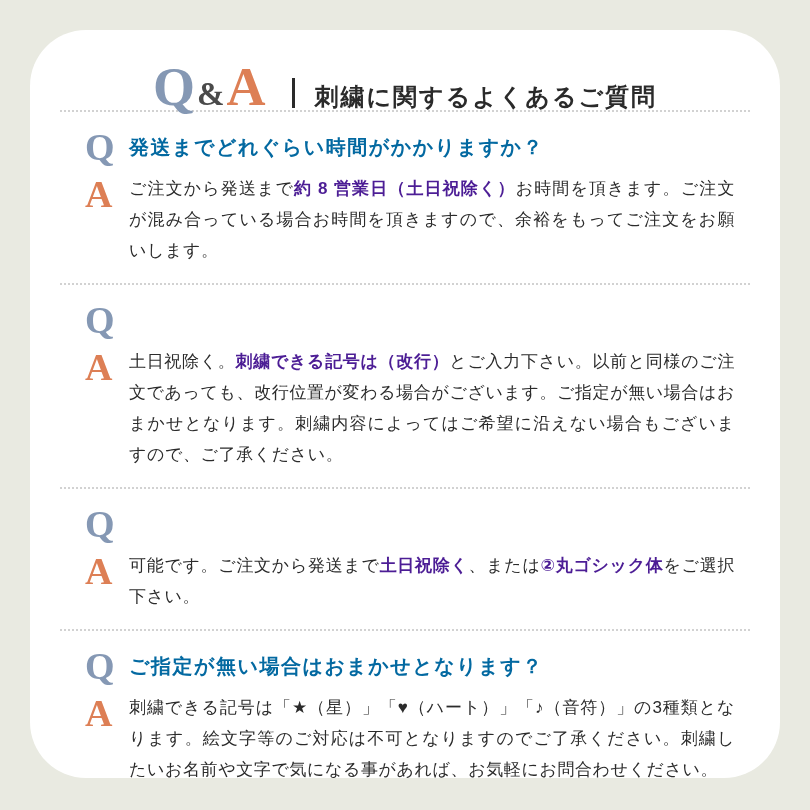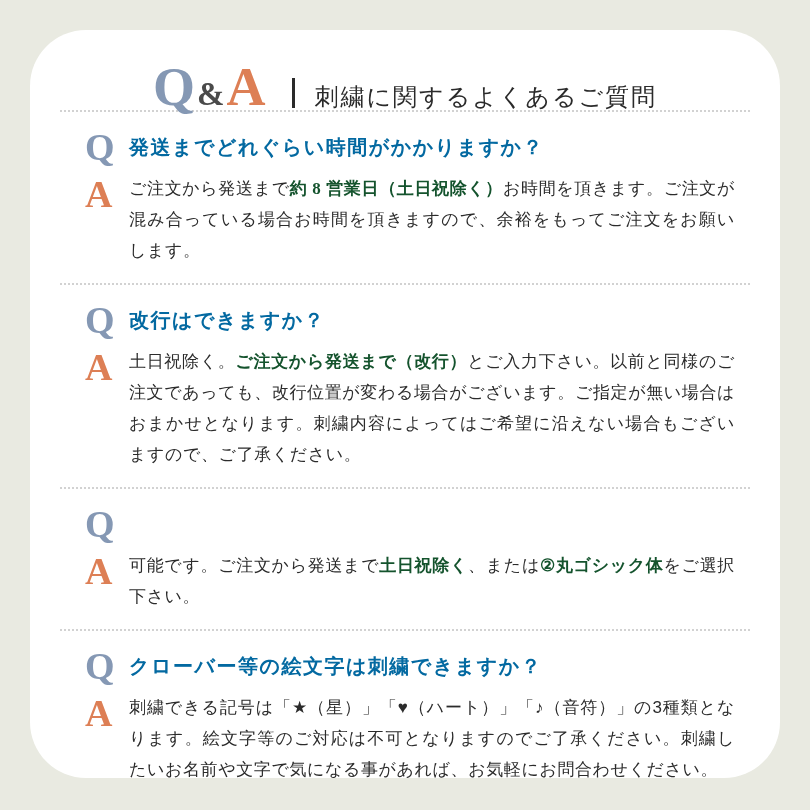--- a/index.html
+++ b/index.html
@@ -39,21 +39,21 @@
   .ha { font-size: 54px; color: #dd7f55; }
   .hbar {
     display: inline-block;
     width: 3px; height: 30px;
     background: #2a2a2a;
     margin: 0 20px 0 26px;
     transform: translateY(3px);
   }
   .htitle {
     font-size: 24px;
-    font-weight: normal;
+    font-weight: bold;
     color: #2a2a2a;
     letter-spacing: 2px;
   }
   
   .sep {
     border-top: 2px dotted #d2d2d2;
     height: 0;
   }
   
   .qa { padding: 16px 0 17px 25px; }
@@ -87,23 +87,22 @@
   .atext {
     margin-left: 12px;
     width: 606px;
     font-size: 17px;
     line-height: 31px;
     color: #2b2b2b;
     letter-spacing: 0.6px;
     text-align: justify;
   }
   .accent {
-    color: #14532d;
+    color: #4c1d95;
     font-weight: bold;
-    font-family: Liberation Serif, serif;
   }
 </style>
 </head>
 <body>
 
 <div class="page">
   <div class="card">
 
     <header class="header">
       <span class="hletter hq">Q</span>
@@ -124,46 +123,45 @@
         <span class="letter-icon aicon">A</span>
         <p class="atext"><span>ご注文から発送まで</span><span class="accent">約 8 営業日（土日祝除く）</span><span>お時間を頂きます。ご注文が混み合っている場合お時間を頂きますので、余裕をもってご注文をお願いします。</span></p>
       </div>
     </section>
 
     <div class="sep"></div>
 
     <section class="qa">
       <div class="qrow">
         <span class="letter-icon qicon">Q</span>
-        <h2 class="qtext">改行はできますか？</h2>
       </div>
       <div class="arow">
         <span class="letter-icon aicon">A</span>
-        <p class="atext"><span>土日祝除く。</span><span class="accent">ご注文から発送まで（改行）</span><span>とご入力下さい。以前と同様のご注文であっても、改行位置が変わる場合がございます。ご指定が無い場合はおまかせとなります。刺繍内容によってはご希望に沿えない場合もございますので、ご了承ください。</span></p>
+        <p class="atext"><span>土日祝除く。</span><span class="accent">刺繍できる記号は（改行）</span><span>とご入力下さい。以前と同様のご注文であっても、改行位置が変わる場合がございます。ご指定が無い場合はおまかせとなります。刺繍内容によってはご希望に沿えない場合もございますので、ご了承ください。</span></p>
       </div>
     </section>
 
     <div class="sep"></div>
 
     <section class="qa">
       <div class="qrow">
         <span class="letter-icon qicon">Q</span>
       </div>
       <div class="arow">
         <span class="letter-icon aicon">A</span>
         <p class="atext"><span>可能です。ご注文から発送まで</span><span class="accent">土日祝除く</span><span>、または</span><span class="accent">②丸ゴシック体</span><span>をご選択下さい。</span></p>
       </div>
     </section>
 
     <div class="sep"></div>
 
     <section class="qa">
       <div class="qrow">
         <span class="letter-icon qicon">Q</span>
-        <h2 class="qtext">クローバー等の絵文字は刺繍できますか？</h2>
+        <h2 class="qtext">ご指定が無い場合はおまかせとなります？</h2>
       </div>
       <div class="arow">
         <span class="letter-icon aicon">A</span>
         <p class="atext"><span>刺繍できる記号は「★（星）」「♥（ハート）」「♪（音符）」の3種類となります。絵文字等のご対応は不可となりますのでご了承ください。刺繍したいお名前や文字で気になる事があれば、お気軽にお問合わせください。</span></p>
       </div>
     </section>
 
   </div>
 </div>
 

